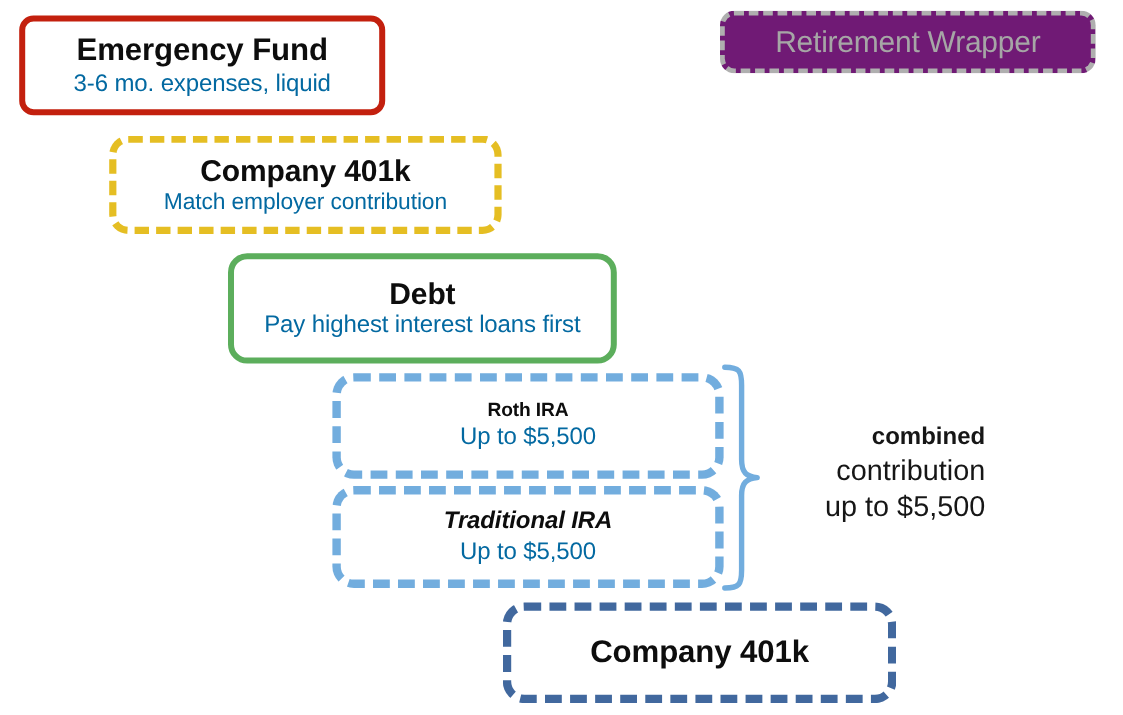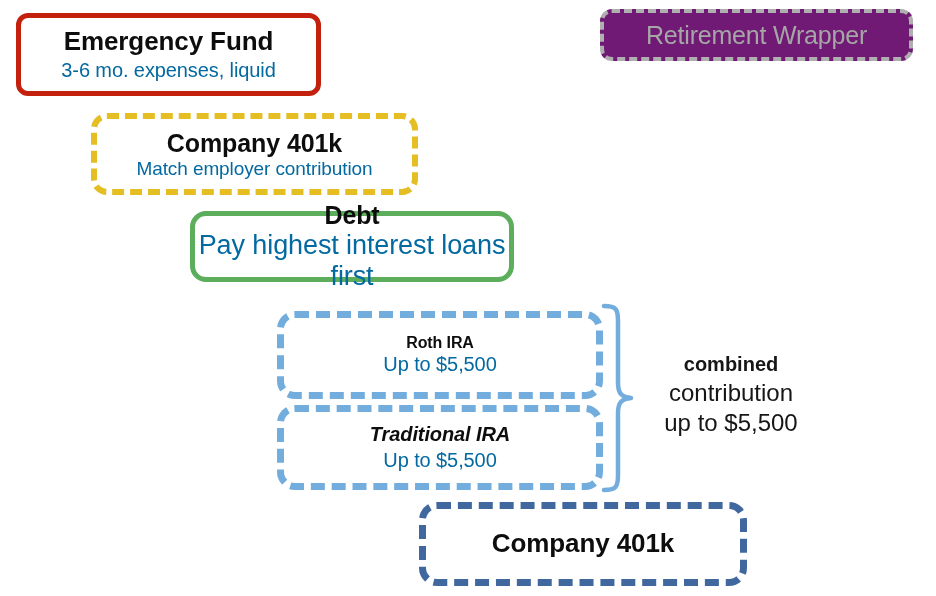--- a/index.html
+++ b/index.html
@@ -56,26 +56,26 @@
   #node-company-401k-match {
     left: 91px;  top: 113px;  width: 327px;  height: 82px;
     border: 6px dashed #E5BE23;
     border-radius: 16px;
   }
   #node-company-401k-match .title { font-size: 25px; margin-bottom: 1px; }
   #node-company-401k-match .sub   { font-size: 19px; }
 
   
   #node-debt {
-    left: 190px;  top: 211px;  width: 324px;  height: 71px;
+    left: 190px;  top: 211px;  width: 324px;  height: 92px;
     border: 5px solid #5CAE5C;
     border-radius: 16px;
   }
   #node-debt .title { font-size: 25px; margin-bottom: 1px; }
-  #node-debt .sub   { font-size: 27px; }
+  #node-debt .sub   { font-size: 20px; }
 
   
   #node-roth-ira {
     left: 277px;  top: 311px;  width: 326px;  height: 88px;
     border: 7px dashed #72ADDE;
     border-radius: 18px;
   }
   #node-roth-ira .title { font-size: 16px; margin-bottom: 2px; }
   #node-roth-ira .sub   { font-size: 20px; }
 
@@ -126,21 +126,21 @@
     height: 190px;
     pointer-events: none;
   }
 
   
   #combined-note {
     position: absolute;
     left: 641px;
     top: 352px;
     width: 180px;
-    text-align: center;
+    text-align: right;
     line-height: 1.28;
     color: #161616;
   }
   #combined-note .cn-bold { font-size: 20px; font-weight: bold; display: block; }
   #combined-note .cn-line { font-size: 24px; font-weight: normal; display: block; }
 </style>
 </head>
 <body>
 
 <div id="canvas">

